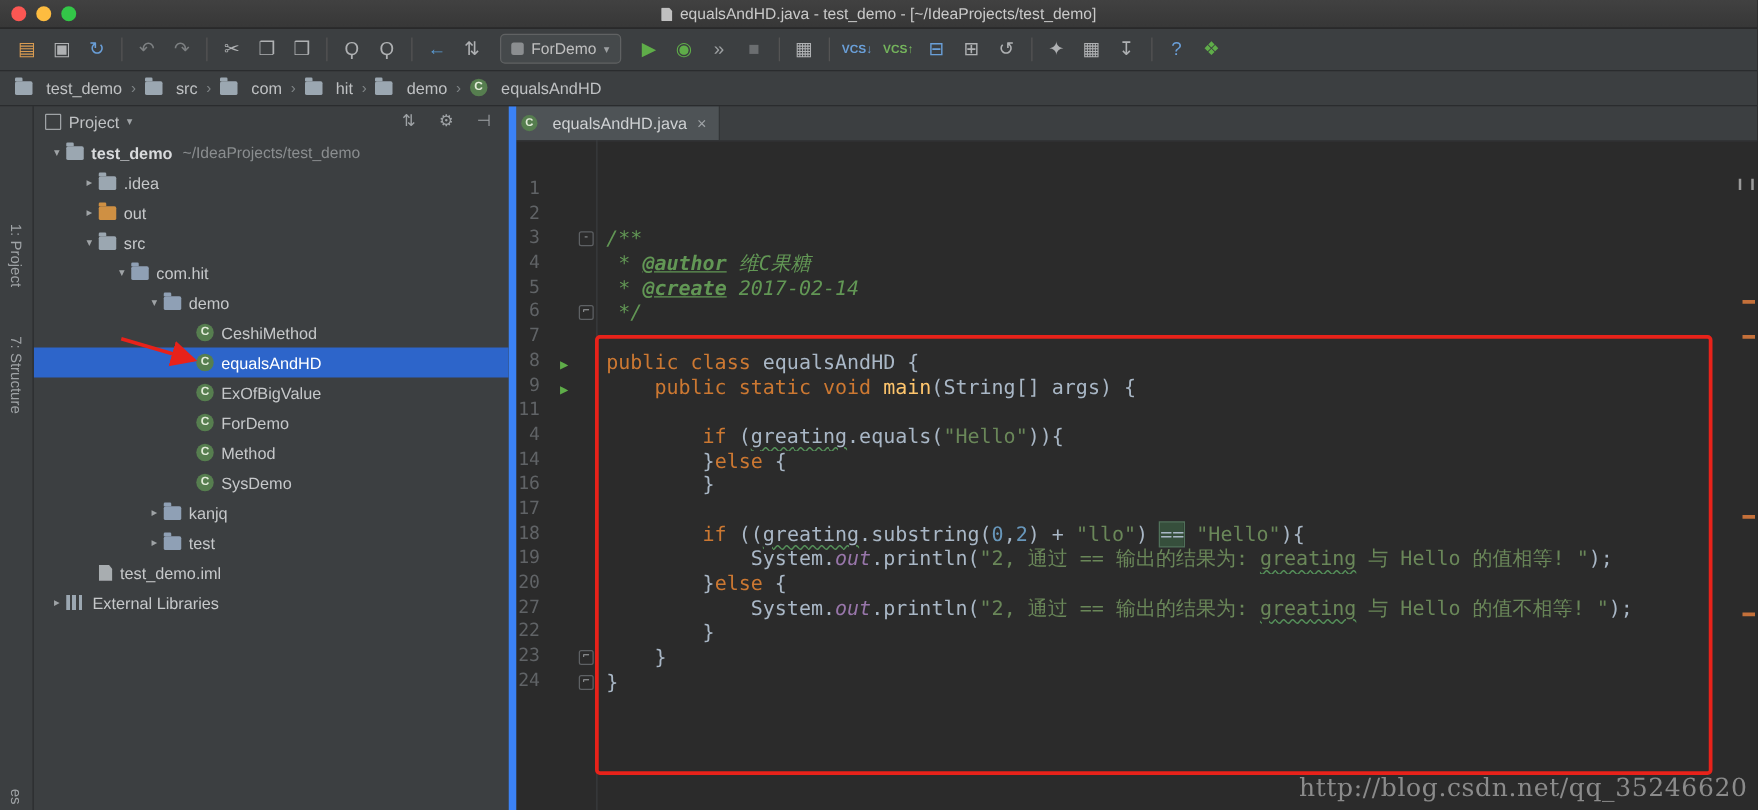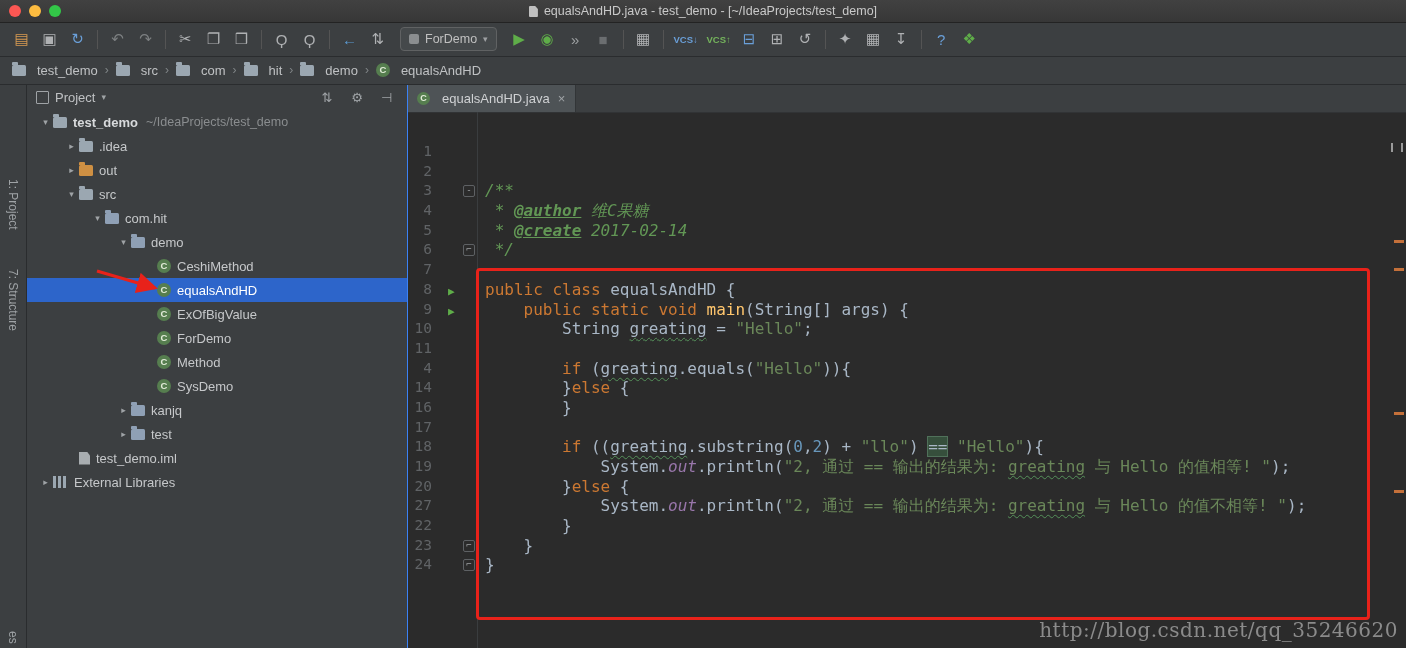--- a/index.html
+++ b/index.html
@@ -38,21 +38,21 @@
   .bc-item{display:inline-flex;align-items:center;gap:5px;}
   .bc-sep{color:#7f8486;margin:0 7px;font-size:12px;}
 
   
   .toolstrip{position:absolute;left:0;top:84px;bottom:0;width:26px;background:#3c3f41;
     border-right:1px solid #2a2c2e;z-index:7;}
   .vlabel{position:absolute;left:6px;writing-mode:vertical-rl;color:#9fa3a6;font-size:12px;white-space:nowrap;}
 
   
   .project-panel{position:absolute;left:26px;top:84px;width:381px;bottom:0;background:#3c3f41;
-    border-right:1px solid #3b82f6;z-index:6;overflow:hidden;}
+    border-right:6px solid #3b82f6;z-index:6;overflow:hidden;}
   .panel-header{height:26px;display:flex;align-items:center;padding:0 10px;color:#bfc1c3;font-size:13px;gap:6px;}
   .ph-ico{width:11px;height:11px;border:1px solid #9fa3a6;border-radius:1px;}
   .ph-caret{font-size:9px;color:#9fa3a6;}
   .ph-spacer{flex:1;}
   .ph-btn{color:#9fa3a6;font-size:13px;min-width:20px;text-align:center;}
   .tree{position:absolute;top:26px;left:0;right:0;bottom:0;font-size:13px;color:#c6c8ca;}
   .tree-row{height:24px;display:flex;align-items:center;}
   .tree-row.selected{background:var(--selection_blue,#2d65ca);color:#ffffff;}
   .tarrow{width:15px;flex:none;font-size:9px;color:#9fa3a6;text-align:center;}
   .tree-row.selected .tarrow{color:#d8e2f2;}
@@ -314,21 +314,20 @@
     <div class="code" id="code">
         <div class="cl"><span class="ln">1</span><span class="mk"></span></div>
         <div class="cl"><span class="ln">2</span><span class="mk"></span><span class="ct"></span></div>
         <div class="cl"><span class="ln">3</span><span class="mk"><span class="gm gm-fold">-</span></span><span class="ct"><span class="d">/**</span></span></div>
         <div class="cl"><span class="ln">4</span><span class="mk"></span><span class="ct"><span class="d"> * </span><span class="dt">@author</span><span class="d"> 维C果糖</span></span></div>
         <div class="cl"><span class="ln">5</span><span class="mk"></span><span class="ct"><span class="d"> * </span><span class="dt">@create</span><span class="d"> 2017-02-14</span></span></div>
         <div class="cl"><span class="ln">6</span><span class="mk"><span class="gm gm-foldEnd">⌐</span></span><span class="ct"><span class="d"> */</span></span></div>
         <div class="cl"><span class="ln">7</span><span class="mk"></span><span class="ct"></span></div>
         <div class="cl"><span class="ln">8</span><span class="mk"><span class="gm gm-run">▶</span></span><span class="ct"><span class="k">public class</span><span class="p"> equalsAndHD {</span></span></div>
         <div class="cl"><span class="ln">9</span><span class="mk"><span class="gm gm-run">▶</span></span><span class="ct"><span class="p">    </span><span class="k">public static void</span><span class="p"> </span><span class="m">main</span><span class="p">(String[] args) {</span></span></div>
-        <div class="cl"><span class="ln">10</span><span class="mk"></span><span class="ct"><span class="p">        String </span><span class="p ty">greating</span><span class="p"> = </span><span class="s">"Hello"</span><span class="p">;</span></span></div>
         <div class="cl"><span class="ln">11</span><span class="mk"></span><span class="ct"></span></div>
         <div class="cl"><span class="ln">4</span><span class="mk"></span><span class="ct"><span class="p">        </span><span class="k">if</span><span class="p"> (</span><span class="p ty">greating</span><span class="p">.equals(</span><span class="s">"Hello"</span><span class="p">)){</span></span></div>
         <div class="cl"><span class="ln">14</span><span class="mk"></span><span class="ct"><span class="p">        }</span><span class="k">else</span><span class="p"> {</span></span></div>
         <div class="cl"><span class="ln">16</span><span class="mk"></span><span class="ct"><span class="p">        }</span></span></div>
         <div class="cl"><span class="ln">17</span><span class="mk"></span><span class="ct"></span></div>
         <div class="cl"><span class="ln">18</span><span class="mk"></span><span class="ct"><span class="p">        </span><span class="k">if</span><span class="p"> ((</span><span class="p ty">greating</span><span class="p">.substring(</span><span class="n">0</span><span class="p">,</span><span class="n">2</span><span class="p">) + </span><span class="s">"llo"</span><span class="p">) </span><span class="p hl">==</span><span class="p"> </span><span class="s">"Hello"</span><span class="p">){</span></span></div>
         <div class="cl"><span class="ln">19</span><span class="mk"></span><span class="ct"><span class="p">            System.</span><span class="f">out</span><span class="p">.println(</span><span class="s">"2, 通过 == 输出的结果为: </span><span class="s ty">greating</span><span class="s"> 与 Hello 的值相等! "</span><span class="p">);</span></span></div>
         <div class="cl"><span class="ln">20</span><span class="mk"></span><span class="ct"><span class="p">        }</span><span class="k">else</span><span class="p"> {</span></span></div>
         <div class="cl"><span class="ln">27</span><span class="mk"></span><span class="ct"><span class="p">            System.</span><span class="f">out</span><span class="p">.println(</span><span class="s">"2, 通过 == 输出的结果为: </span><span class="s ty">greating</span><span class="s"> 与 Hello 的值不相等! "</span><span class="p">);</span></span></div>
         <div class="cl"><span class="ln">22</span><span class="mk"></span><span class="ct"><span class="p">        }</span></span></div>

